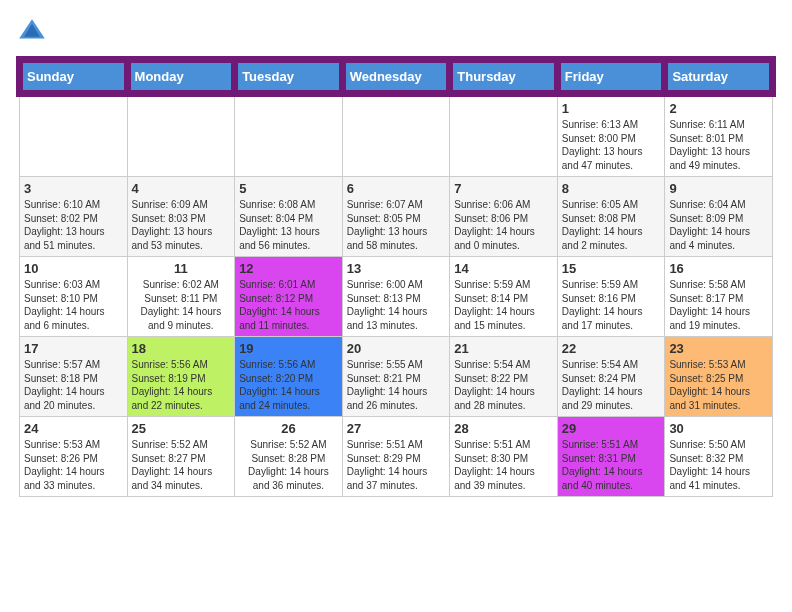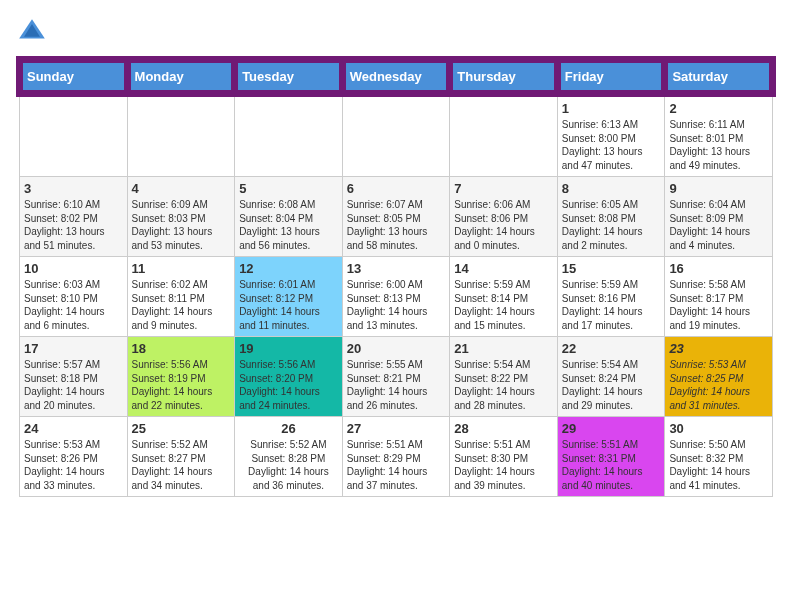--- a/index.html
+++ b/index.html
@@ -162,25 +162,25 @@
         <td style="background: rgb(245, 245, 245);">
           <span class="day-num">9</span>
           <div class="day-info">Sunrise: 6:04 AM<br>Sunset: 8:09 PM<br>Daylight: 14 hours and 4 minutes.</div>
         </td>
       </tr>
       <tr>
         <td style="background: rgb(255, 255, 255);">
           <span class="day-num">10</span>
           <div class="day-info">Sunrise: 6:03 AM<br>Sunset: 8:10 PM<br>Daylight: 14 hours and 6 minutes.</div>
         </td>
-        <td style="background: rgb(255, 255, 255);">
+        <td style="background: rgb(255, 255, 255); text-align: center;">
           <span class="day-num">11</span>
           <div class="day-info">Sunrise: 6:02 AM<br>Sunset: 8:11 PM<br>Daylight: 14 hours and 9 minutes.</div>
         </td>
-        <td style="background: #7dd3fc;">
+        <td style="background: #d946ef;">
           <span class="day-num">12</span>
           <div class="day-info">Sunrise: 6:01 AM<br>Sunset: 8:12 PM<br>Daylight: 14 hours and 11 minutes.</div>
         </td>
         <td style="background: rgb(255, 255, 255);">
           <span class="day-num">13</span>
           <div class="day-info">Sunrise: 6:00 AM<br>Sunset: 8:13 PM<br>Daylight: 14 hours and 13 minutes.</div>
         </td>
         <td style="background: rgb(255, 255, 255);">
           <span class="day-num">14</span>
           <div class="day-info">Sunrise: 5:59 AM<br>Sunset: 8:14 PM<br>Daylight: 14 hours and 15 minutes.</div>
@@ -196,37 +196,37 @@
       </tr>
       <tr>
         <td style="background: rgb(245, 245, 245);">
           <span class="day-num">17</span>
           <div class="day-info">Sunrise: 5:57 AM<br>Sunset: 8:18 PM<br>Daylight: 14 hours and 20 minutes.</div>
         </td>
         <td style="background: #bef264;">
           <span class="day-num">18</span>
           <div class="day-info">Sunrise: 5:56 AM<br>Sunset: 8:19 PM<br>Daylight: 14 hours and 22 minutes.</div>
         </td>
-        <td style="background: #14b8a6;">
+        <td style="background: #3b82f6;">
           <span class="day-num">19</span>
           <div class="day-info">Sunrise: 5:56 AM<br>Sunset: 8:20 PM<br>Daylight: 14 hours and 24 minutes.</div>
         </td>
         <td style="background: rgb(245, 245, 245);">
           <span class="day-num">20</span>
           <div class="day-info">Sunrise: 5:55 AM<br>Sunset: 8:21 PM<br>Daylight: 14 hours and 26 minutes.</div>
         </td>
         <td style="background: rgb(245, 245, 245);">
           <span class="day-num">21</span>
           <div class="day-info">Sunrise: 5:54 AM<br>Sunset: 8:22 PM<br>Daylight: 14 hours and 28 minutes.</div>
         </td>
         <td style="background: rgb(245, 245, 245);">
           <span class="day-num">22</span>
           <div class="day-info">Sunrise: 5:54 AM<br>Sunset: 8:24 PM<br>Daylight: 14 hours and 29 minutes.</div>
         </td>
-        <td style="background: #eab308; font-style: italic;">
+        <td style="background: #fdba74;">
           <span class="day-num">23</span>
           <div class="day-info">Sunrise: 5:53 AM<br>Sunset: 8:25 PM<br>Daylight: 14 hours and 31 minutes.</div>
         </td>
       </tr>
       <tr>
         <td style="background: rgb(255, 255, 255);">
           <span class="day-num">24</span>
           <div class="day-info">Sunrise: 5:53 AM<br>Sunset: 8:26 PM<br>Daylight: 14 hours and 33 minutes.</div>
         </td>
         <td style="background: rgb(255, 255, 255);">

